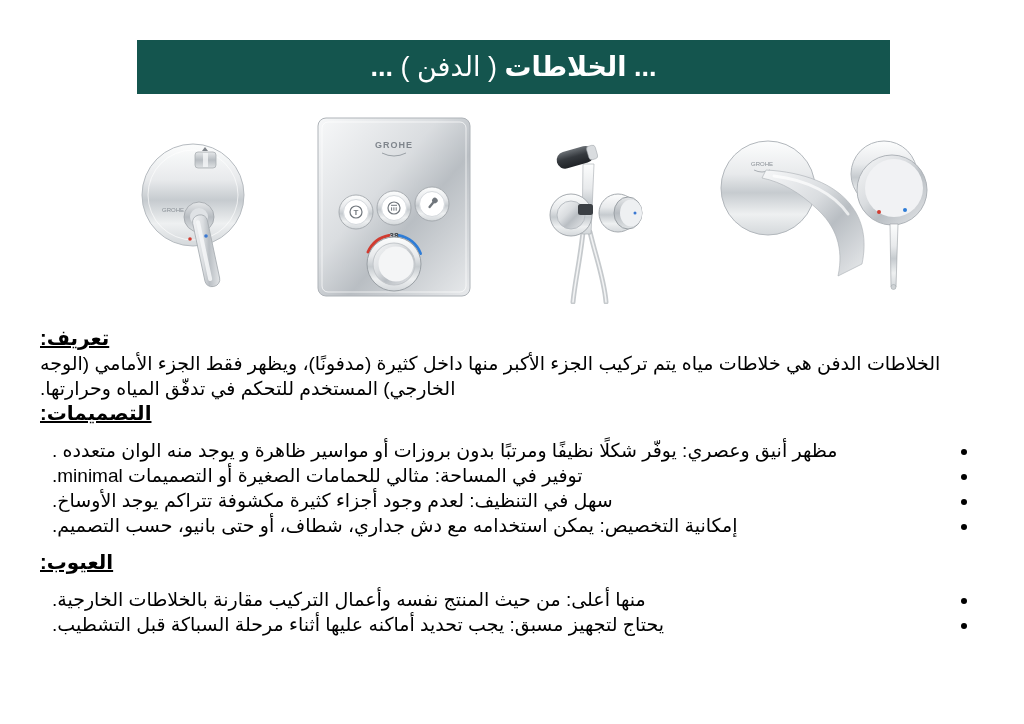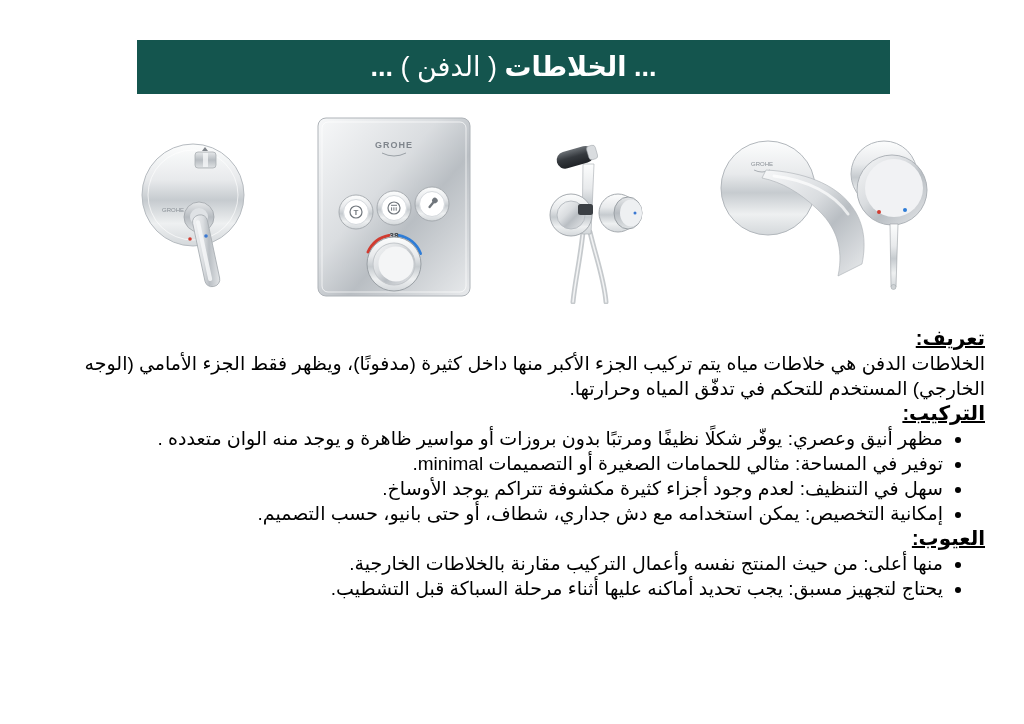--- a/index.html
+++ b/index.html
@@ -21,29 +21,29 @@
   
   figure{margin:0;padding:0;position:absolute;}
   #fig1{left:133px;top:120px;}
   #fig2{left:308px;top:112px;}
   #fig3{left:526px;top:136px;}
   #fig4{left:704px;top:128px;}
   figure svg{display:block;}
 
   
   .content{
-    position:absolute;top:326px;right:39px;left:40px;
-    direction:rtl;text-align:right;font-size:19px;line-height:25px;color:#000;
+    position:absolute;top:326px;right:21px;left:40px;
+    direction:rtl;text-align:left;font-size:19px;line-height:25px;color:#000;
   }
   .content h2{
     margin:0;font-size:20px;line-height:25px;font-weight:700;
     text-decoration:underline;
   }
   .content p{margin:0;}
-  .content ul{margin:0;padding:0 42px 0 0;list-style:disc;}
+  .content ul{margin:12px;padding:0 42px 0 0;list-style:disc;}
   .content li{margin:0;line-height:25px;}
 </style>
 </head>
 <body>
 
 <svg width="0" height="0" style="position:absolute" aria-hidden="true">
   <defs>
     <linearGradient id="gV" x1="0" y1="0" x2="0" y2="1">
       <stop offset="0" stop-color="#fcfdfd"></stop>
         <stop offset=".35" stop-color="#e8eaec"></stop>
@@ -167,21 +167,21 @@
       <circle cx="201" cy="82" r="2" fill="#2e7cd6"></circle>
       <path d="M186,96 L194,96 L192,159 L187,159 Z" fill="url(#gV)" stroke="#9aa0a5" stroke-width=".6"></path>
       <circle cx="189.5" cy="159" r="2.5" fill="#cfd3d6" stroke="#9aa0a5" stroke-width=".5"></circle>
     </svg>
   </figure>
 
   <section class="content">
     <h2>تعريف:</h2>
     <p>الخلاطات الدفن هي خلاطات مياه يتم تركيب الجزء الأكبر منها داخل كثيرة (مدفونًا)، ويظهر فقط الجزء الأمامي (الوجه الخارجي) المستخدم للتحكم في تدفّق المياه وحرارتها.</p>
 
-    <h2>التركيب:</h2>
+    <h2>التصميمات:</h2>
     <ul>
       <li>مظهر أنيق وعصري: يوفّر شكلًا نظيفًا ومرتبًا بدون بروزات أو مواسير ظاهرة و يوجد منه الوان متعدده .</li>
       <li>توفير في المساحة: مثالي للحمامات الصغيرة أو التصميمات minimal.</li>
       <li>سهل في التنظيف: لعدم وجود أجزاء كثيرة مكشوفة تتراكم يوجد الأوساخ.</li>
       <li>إمكانية التخصيص: يمكن استخدامه مع دش جداري، شطاف، أو حتى بانيو، حسب التصميم.</li>
     </ul>
 
     <h2>العيوب:</h2>
     <ul>
       <li>منها أعلى: من حيث المنتج نفسه وأعمال التركيب مقارنة بالخلاطات الخارجية.</li>

